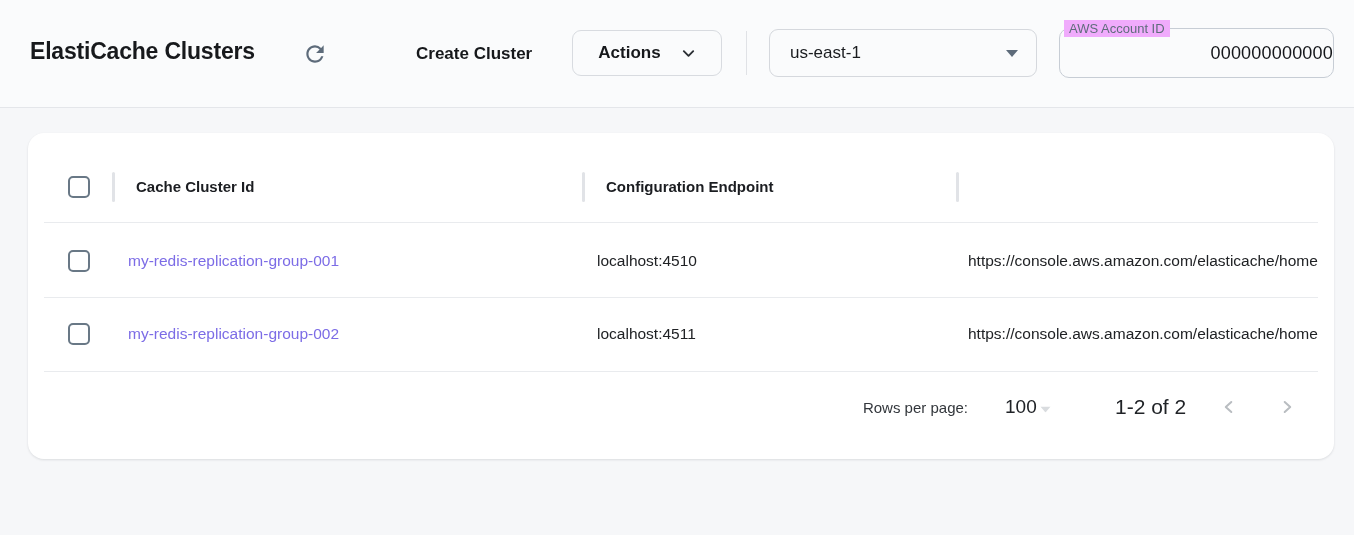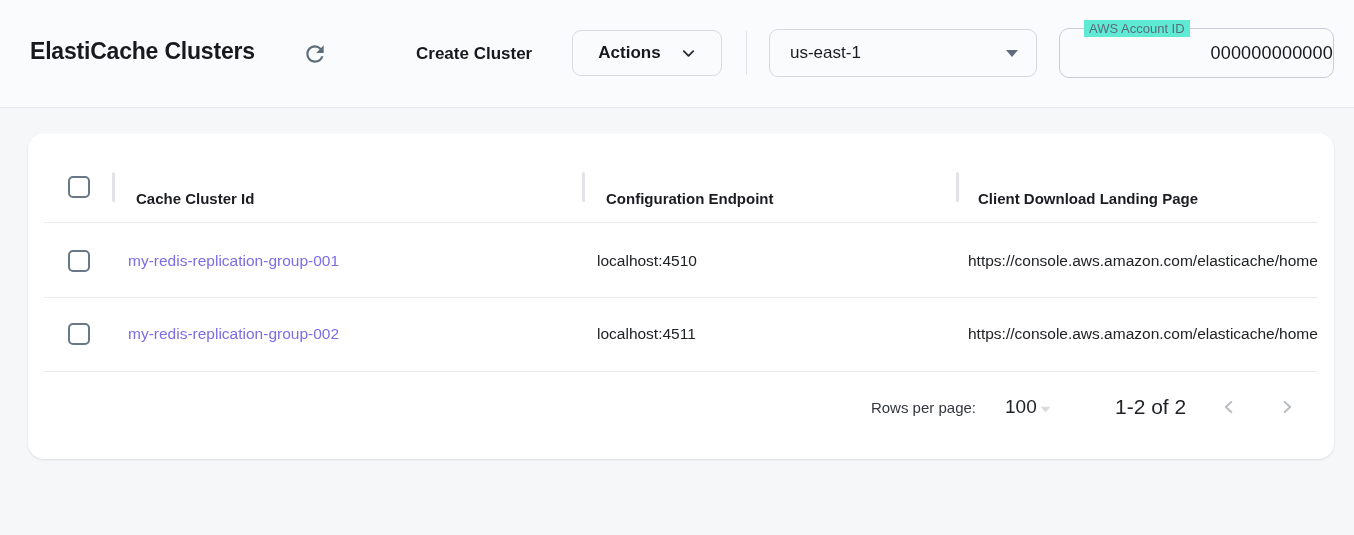--- a/index.html
+++ b/index.html
@@ -52,43 +52,43 @@
     border:1px solid #d5d8dd;border-radius:9px;background:transparent;
     display:flex;align-items:center;padding:0 18px 0 20px;
     font-size:17px;color:#1a1c1f;cursor:pointer;
   }
   .region-select .caret{margin-left:auto;display:flex;}
   .account-field{
     position:absolute;left:1059px;top:28px;width:275px;height:50px;
     border:1px solid #c7cdd5;border-radius:10px;
   }
   .account-label{
-    position:absolute;left:24px;top:-9px;padding:0 5px;
-    font-size:13px;color:#5e6c7b;background:#5eead4;line-height:17px;
+    position:absolute;left:4px;top:-9px;padding:0 5px;
+    font-size:13px;color:#5e6c7b;background:#f0abfc;line-height:17px;
   }
   .account-input{
     width:100%;height:100%;border:none;background:transparent;outline:none;
     font-family:"Liberation Sans",sans-serif;
     font-size:18px;color:#14161a;padding:0 0 0 17px;letter-spacing:0.2px;text-align:right;
   }
   .card{
     position:absolute;left:28px;top:133px;width:1306px;height:326px;
     background:#ffffff;border-radius:16px;
     box-shadow:0 1px 3px rgba(25,30,40,0.07),0 1px 2px rgba(25,30,40,0.05);
     overflow:hidden;
   }
   .checkbox{
     position:absolute;width:22px;height:22px;
     border:2px solid var(--checkbox);border-radius:5px;background:transparent;cursor:pointer;
   }
   .col-sep{
     position:absolute;top:39px;width:3px;height:30px;border-radius:2px;background:#e1e3e7;
   }
   .col-header{
-    position:absolute;top:56px;font-size:15px;font-weight:700;color:#1b1d21;line-height:20px;white-space:nowrap;
+    position:absolute;top:44px;font-size:15px;font-weight:700;color:#1b1d21;line-height:20px;white-space:nowrap;
   }
   .hline{
     position:absolute;left:16px;right:16px;height:1px;background:#e9ebee;
   }
   .cell{
     position:absolute;font-size:15.5px;color:#202225;line-height:20px;white-space:nowrap;
   }
   .cell-link{color:var(--link);text-decoration:none;cursor:pointer;}
   .cell-url{right:0;overflow:hidden;}
   .footer-label{
@@ -147,40 +147,39 @@
 </div>
 
 <div class="card">
 
   <button class="checkbox" style="left:40px;top:43px;"></button>
   <div class="col-sep" style="left:84px;"></div>
   <div class="col-header" style="left:108px;">Cache Cluster Id</div>
   <div class="col-sep" style="left:554px;"></div>
   <div class="col-header" style="left:578px;">Configuration Endpoint</div>
   <div class="col-sep" style="left:928px;"></div>
-  <div class="col-header" style="left:950px;">Client Download Landing Page</div>
   <div class="hline" style="top:89px;"></div>
 
   <div>
     <button class="checkbox" style="left:40px;top:117px;"></button>
     <a class="cell cell-link" style="left:100px;top:118px;">my-redis-replication-group-001</a>
     <div class="cell" style="left:569px;top:118px;">localhost:4510</div>
     <div class="cell cell-url" style="left:940px;top:118px;">https://console.aws.amazon.com/elasticache/home</div>
   </div>
   <div class="hline" style="top:164px;"></div>
 
   <div>
     <button class="checkbox" style="left:40px;top:190px;"></button>
     <a class="cell cell-link" style="left:100px;top:191px;">my-redis-replication-group-002</a>
     <div class="cell" style="left:569px;top:191px;">localhost:4511</div>
     <div class="cell cell-url" style="left:940px;top:191px;">https://console.aws.amazon.com/elasticache/home</div>
   </div>
   <div class="hline" style="top:238px;"></div>
 
-  <div class="footer-label" style="right:358px;">Rows per page:</div>
+  <div class="footer-label" style="right:366px;">Rows per page:</div>
   <div class="footer-label rpp-value" style="left:977px;">100</div>
   <span class="footer-label caret-down" style="left:1012px;">
     <svg width="11" height="6" viewBox="0 0 12 7">
         <polygon points="0,0 12,0 6,7" fill="#d9dcdf"></polygon>
       </svg>
   </span>
   <div class="footer-label range-label" style="left:1087px;">1-2 of 2</div>
 
   <button class="pag-btn" style="left:1185px;">
     <span style="display:flex;">

